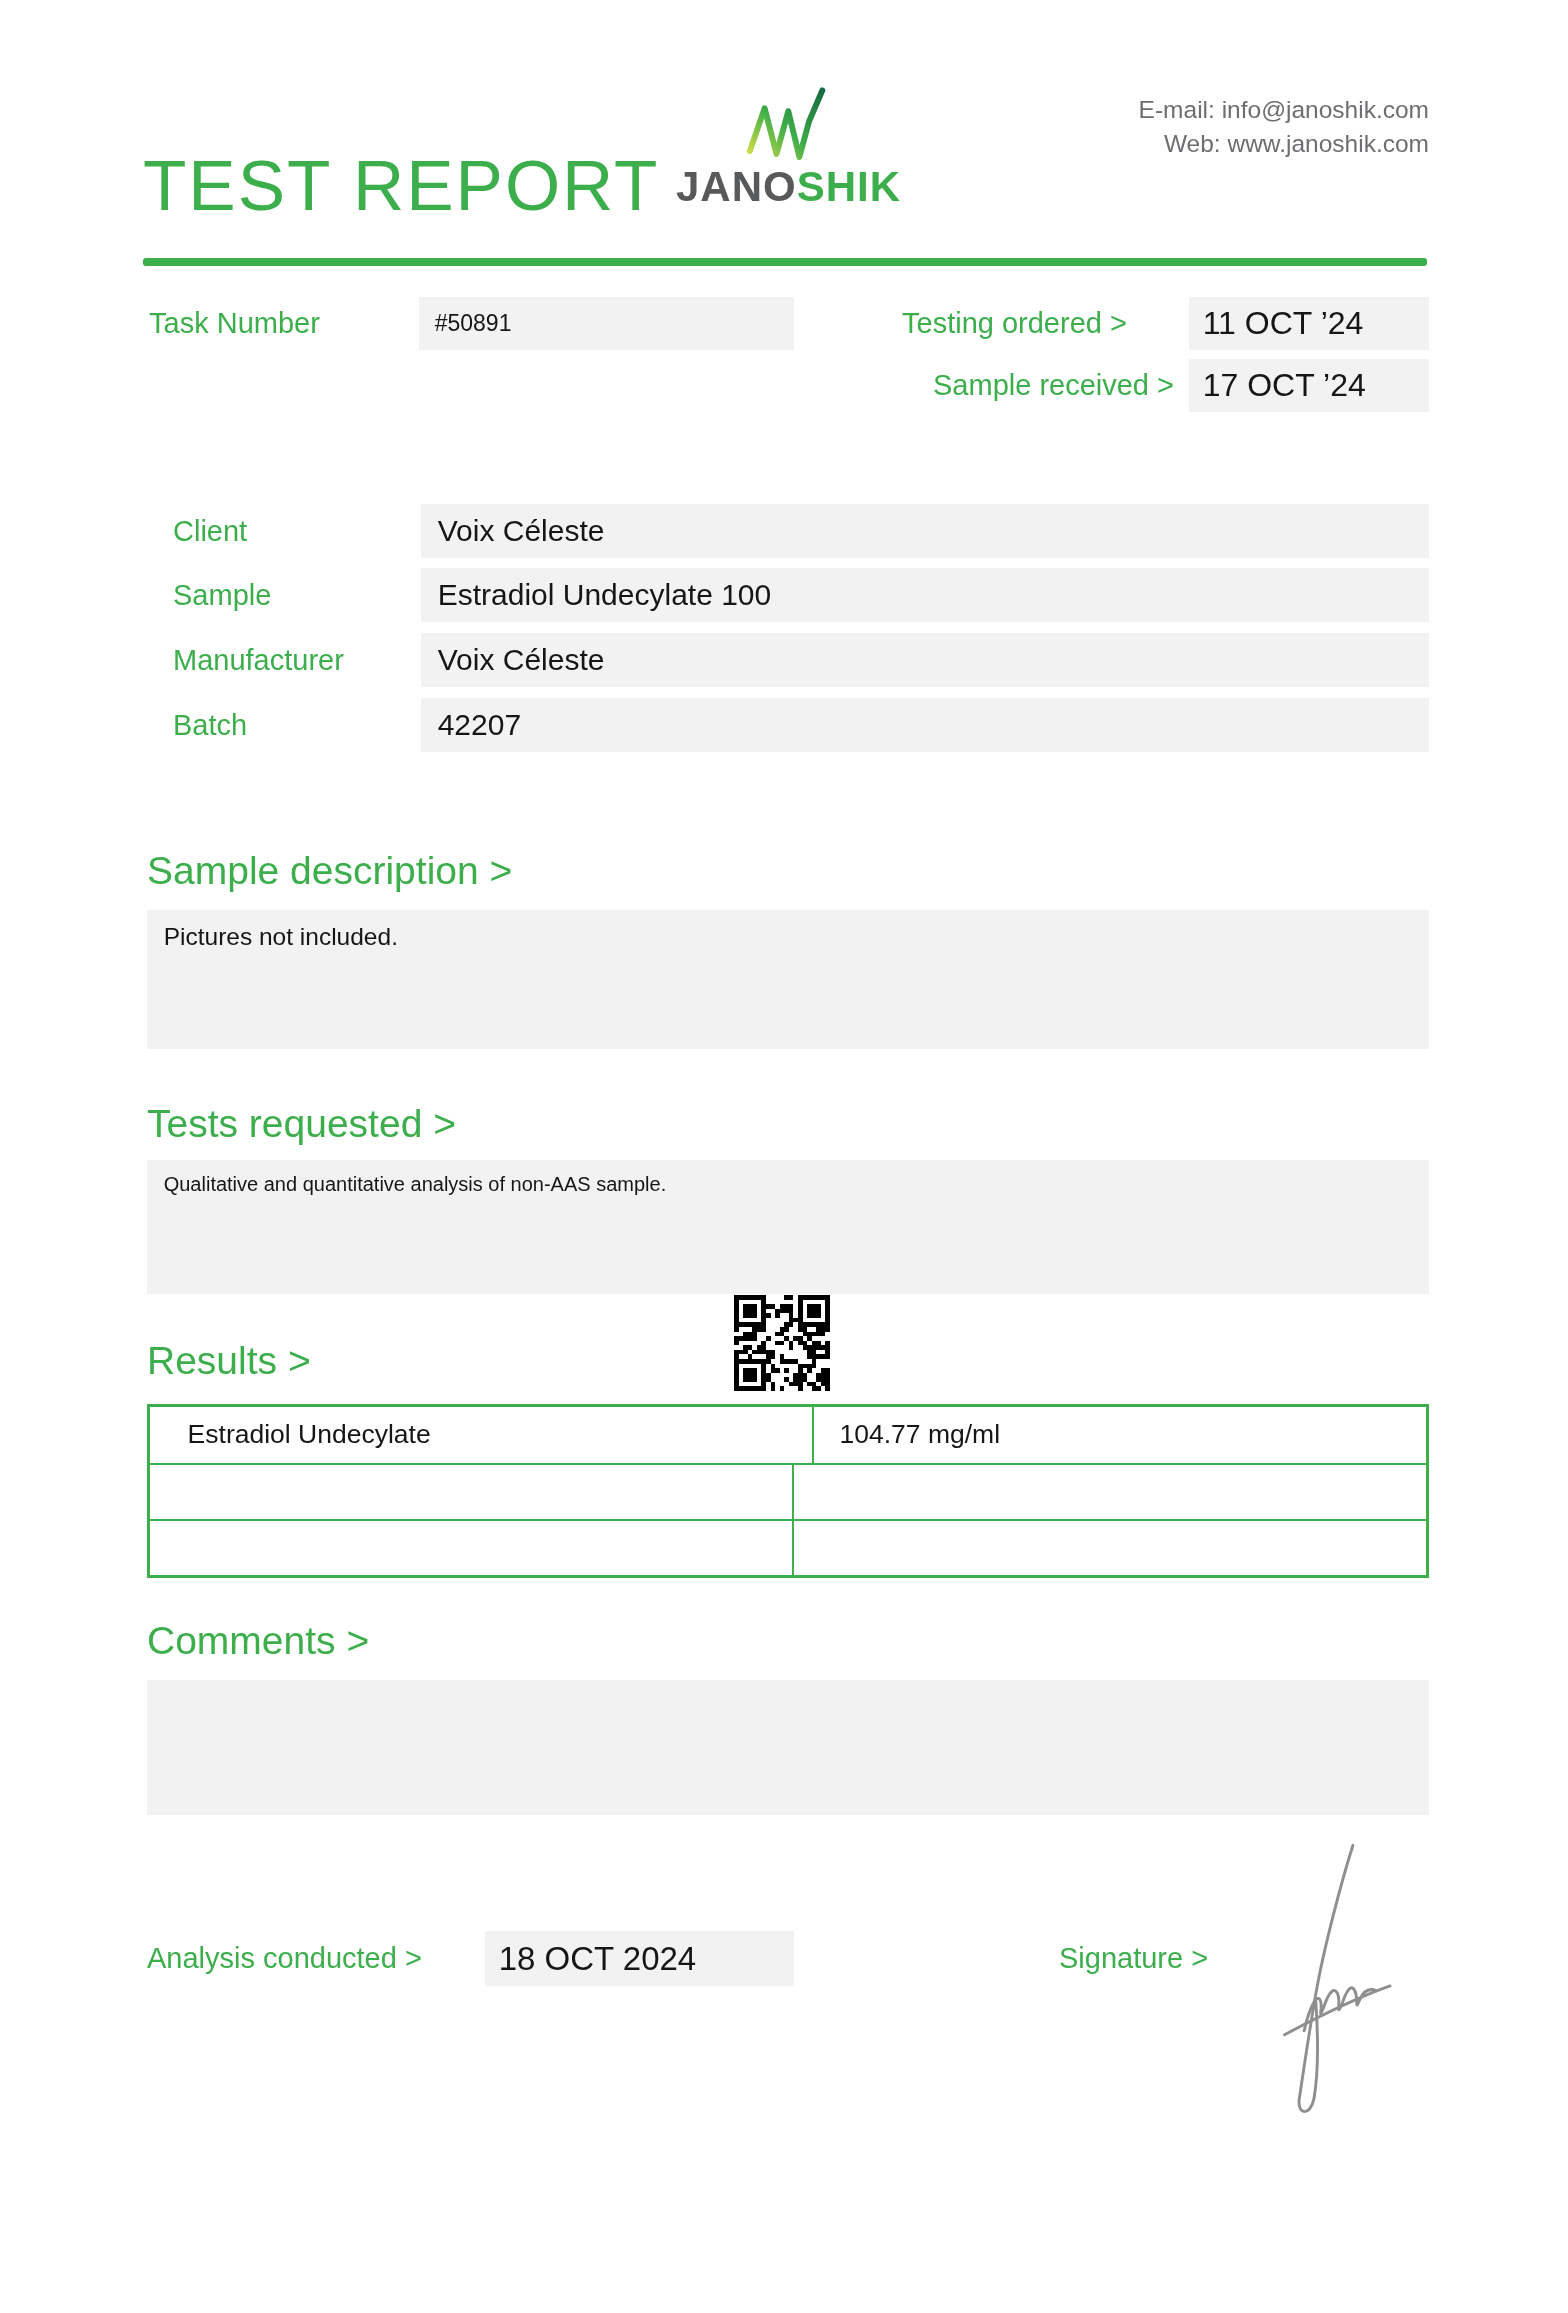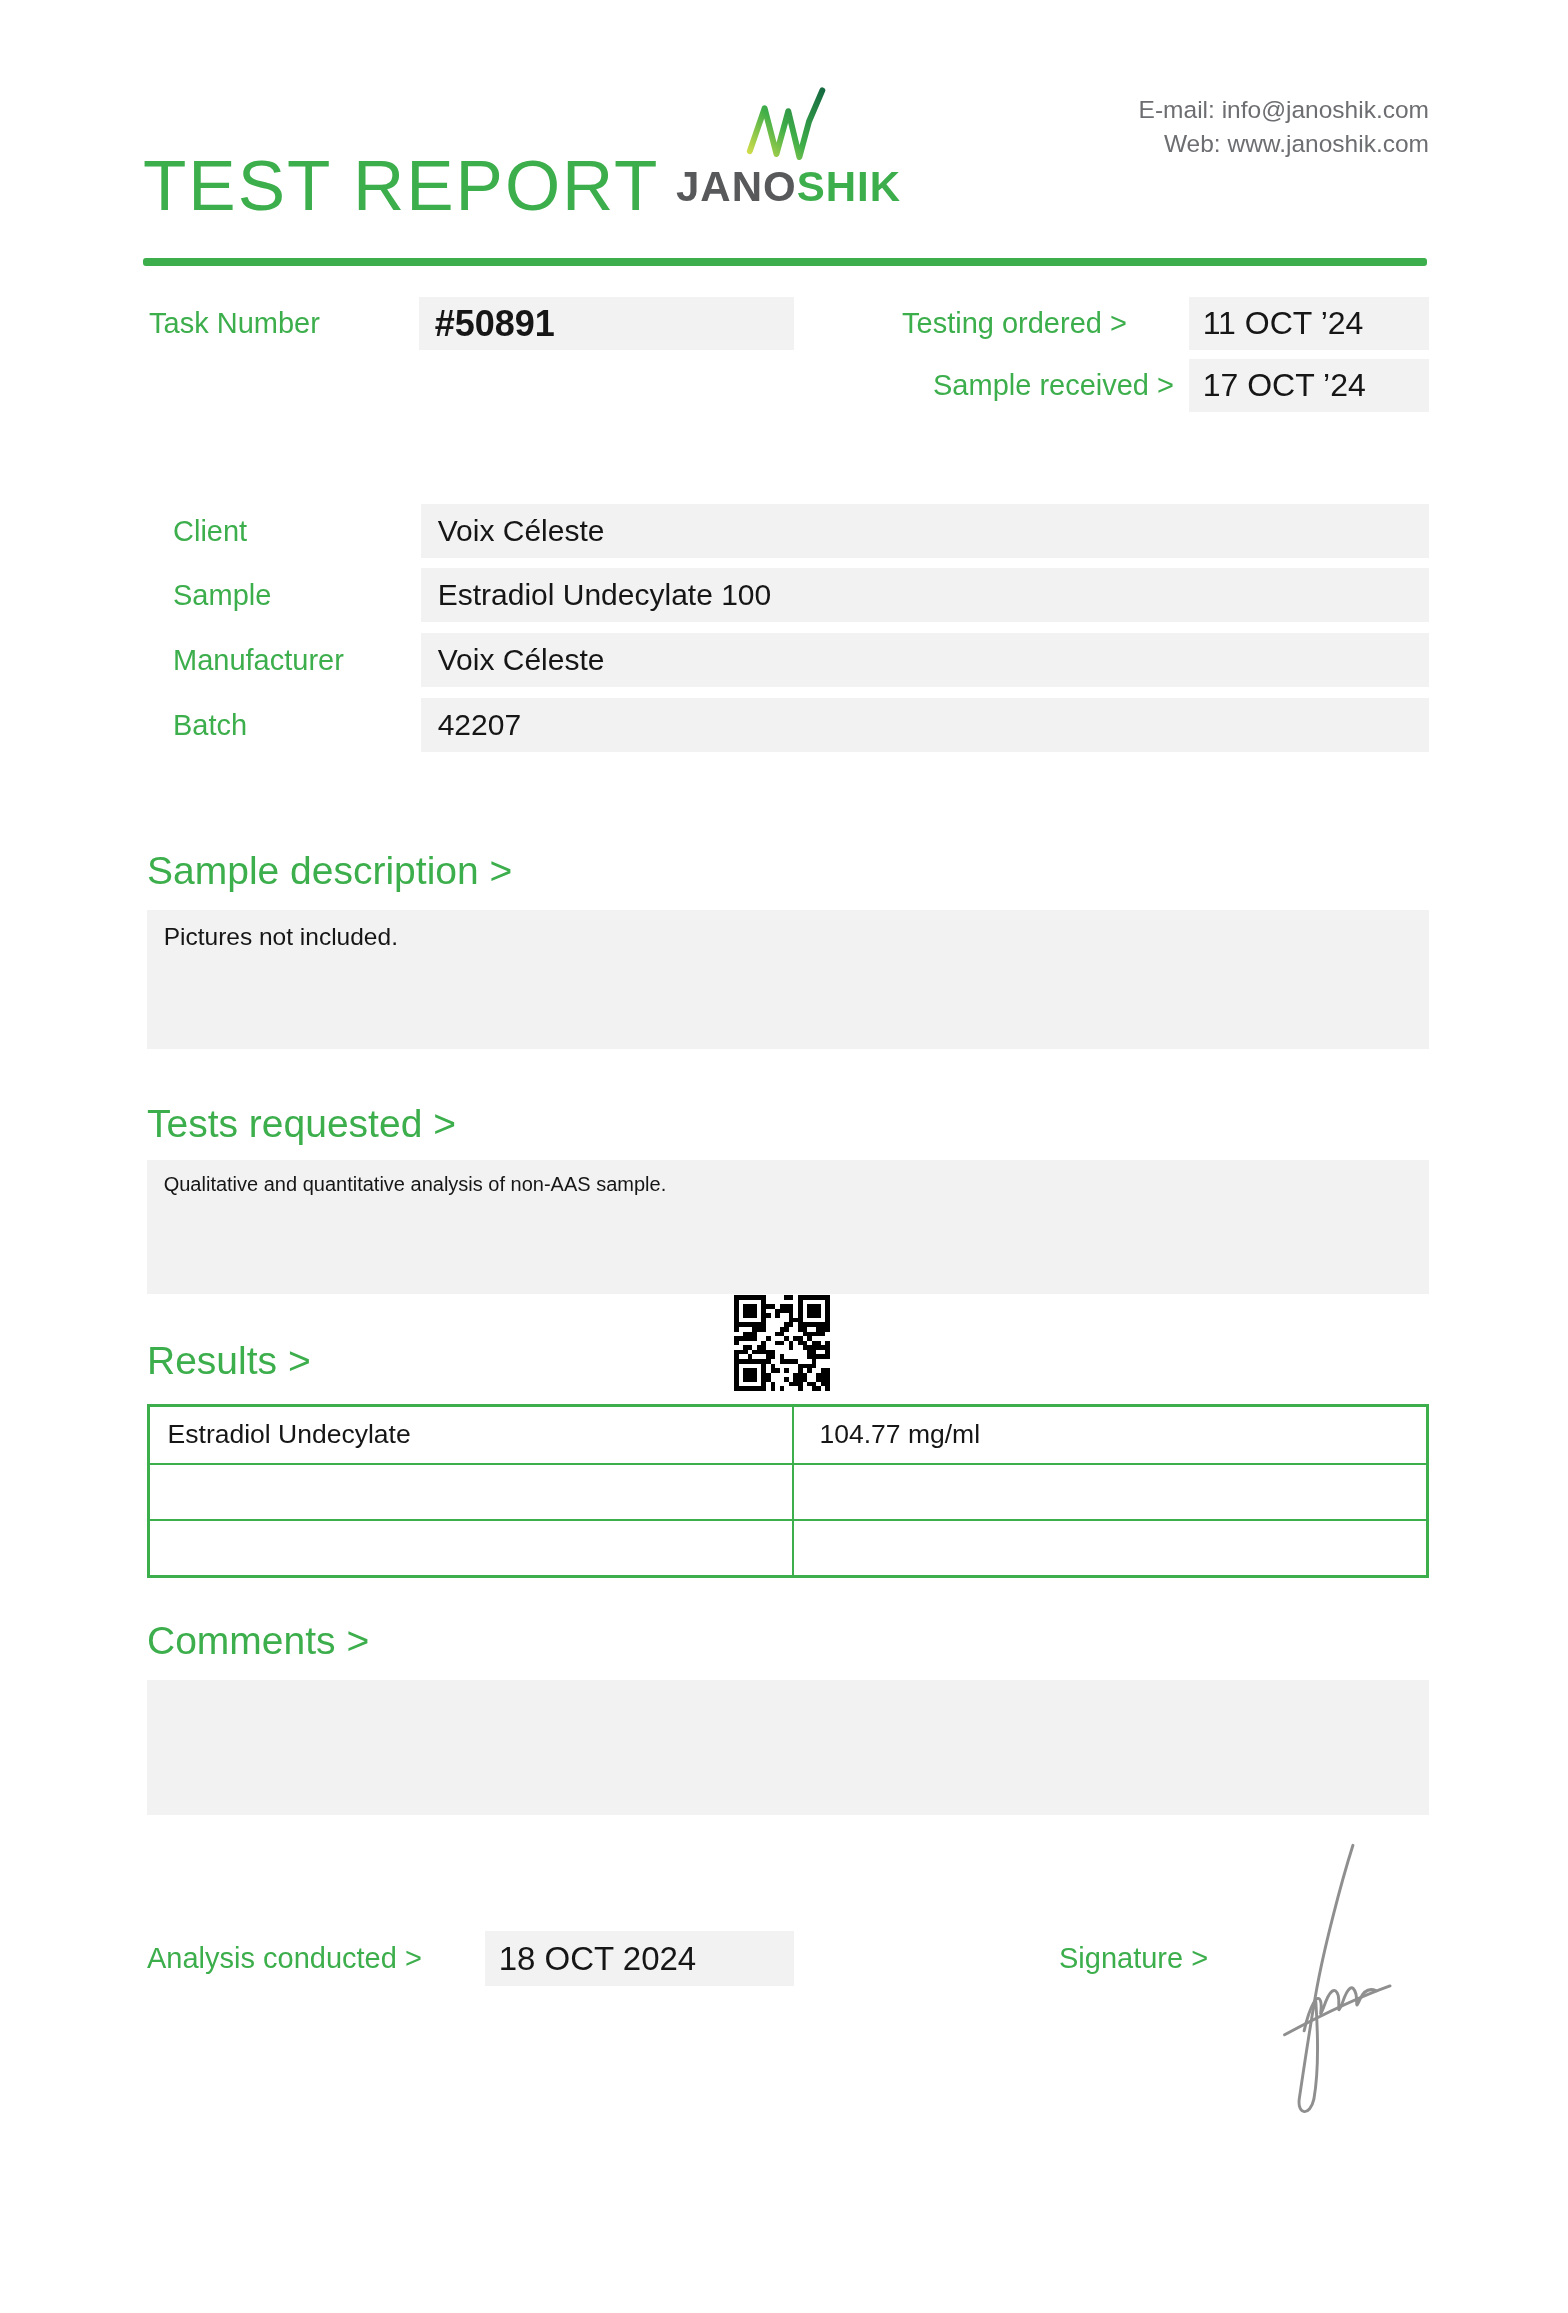--- a/index.html
+++ b/index.html
@@ -25,21 +25,21 @@
   .logo-shik{color:var(--green);}
   .contact{right:139px;top:93px;text-align:right;font-size:24.5px;line-height:34px;color:var(--muted-gray);}
   .divider{left:143px;top:258px;width:1284px;height:7.8px;background:var(--green);border-radius:2.9px;}
 
   
   .label{color:var(--green);font-size:29px;white-space:nowrap;}
   .gbox{background:var(--box-gray);}
   .val{color:var(--text-dark);white-space:nowrap;}
   .task-label{left:149px;top:297px;line-height:53px;}
   .task-box{left:419px;top:297px;width:375px;height:53px;}
-  .task-box .val{font-size:36px;line-height:53px;padding-left:15.7px;display:block;font-weight:bold;}
+  .task-box .val{font-size:23px;line-height:53px;padding-left:15.7px;display:block;}
   .ordered-label{left:902px;top:297px;line-height:53px;}
   .ordered-box{left:1189px;top:297px;width:240px;height:53px;}
   .received-label{left:885px;top:359px;line-height:53px;margin-left:48px;}
   .received-box{left:1189px;top:359px;width:240px;height:53px;}
   .date-val{font-size:32px;line-height:53px;padding-left:13.7px;display:block;}
 
   
   .info-label{left:149px;line-height:54px;margin-left:24px;}
   .info-box{left:421px;width:1008px;height:54px;}
   .info-box .val{font-size:30px;line-height:54px;padding-left:16.7px;display:block;}
@@ -48,21 +48,21 @@
   .sec-heading{color:var(--green);font-size:39px;white-space:nowrap;}
   .desc-heading{left:147px;top:849px;}
   .desc-box{left:147px;top:910px;width:1282px;height:139px;padding:12.7px 16.7px;font-size:24.5px;color:var(--text-dark);}
   .tests-heading{left:147px;top:1102px;}
   .tests-box{left:147px;top:1160px;width:1282px;height:134px;padding:12.7px 16.7px;font-size:20px;color:var(--text-dark);}
   .qr{left:734px;top:1295px;width:96px;height:96px;background:#fff;}
   .results-heading{left:147px;top:1339px;}
 
   .results-table{left:147px;top:1404px;width:1282px;border:3.9px solid var(--green);background:#fff;}
   .rt-row{display:flex;height:56px;border-top:2.9px solid var(--green);}
-  .rt-row:first-child{border-top:none;}
+  .rt-row:first-child{border-top:none;padding-left:20px;}
   .rt-name{width:644px;border-right:2.9px solid var(--green);font-size:26.5px;line-height:55px;padding-left:17.6px;color:var(--text-dark);white-space:nowrap;}
   .rt-value{flex:1;font-size:26.5px;line-height:55px;padding-left:25.5px;color:var(--text-dark);white-space:nowrap;}
 
   .comments-heading{left:147px;top:1619px;}
   .comments-box{left:147px;top:1680px;width:1282px;height:135px;padding:12.7px 16.7px;font-size:24.5px;color:var(--text-dark);}
 
   
   .signature-image{left:1267px;top:1839px;width:125px;height:286px;}
   .analysis-label{left:147px;top:1931px;line-height:55px;}
   .analysis-box{left:485px;top:1931px;width:309px;height:55px;}

